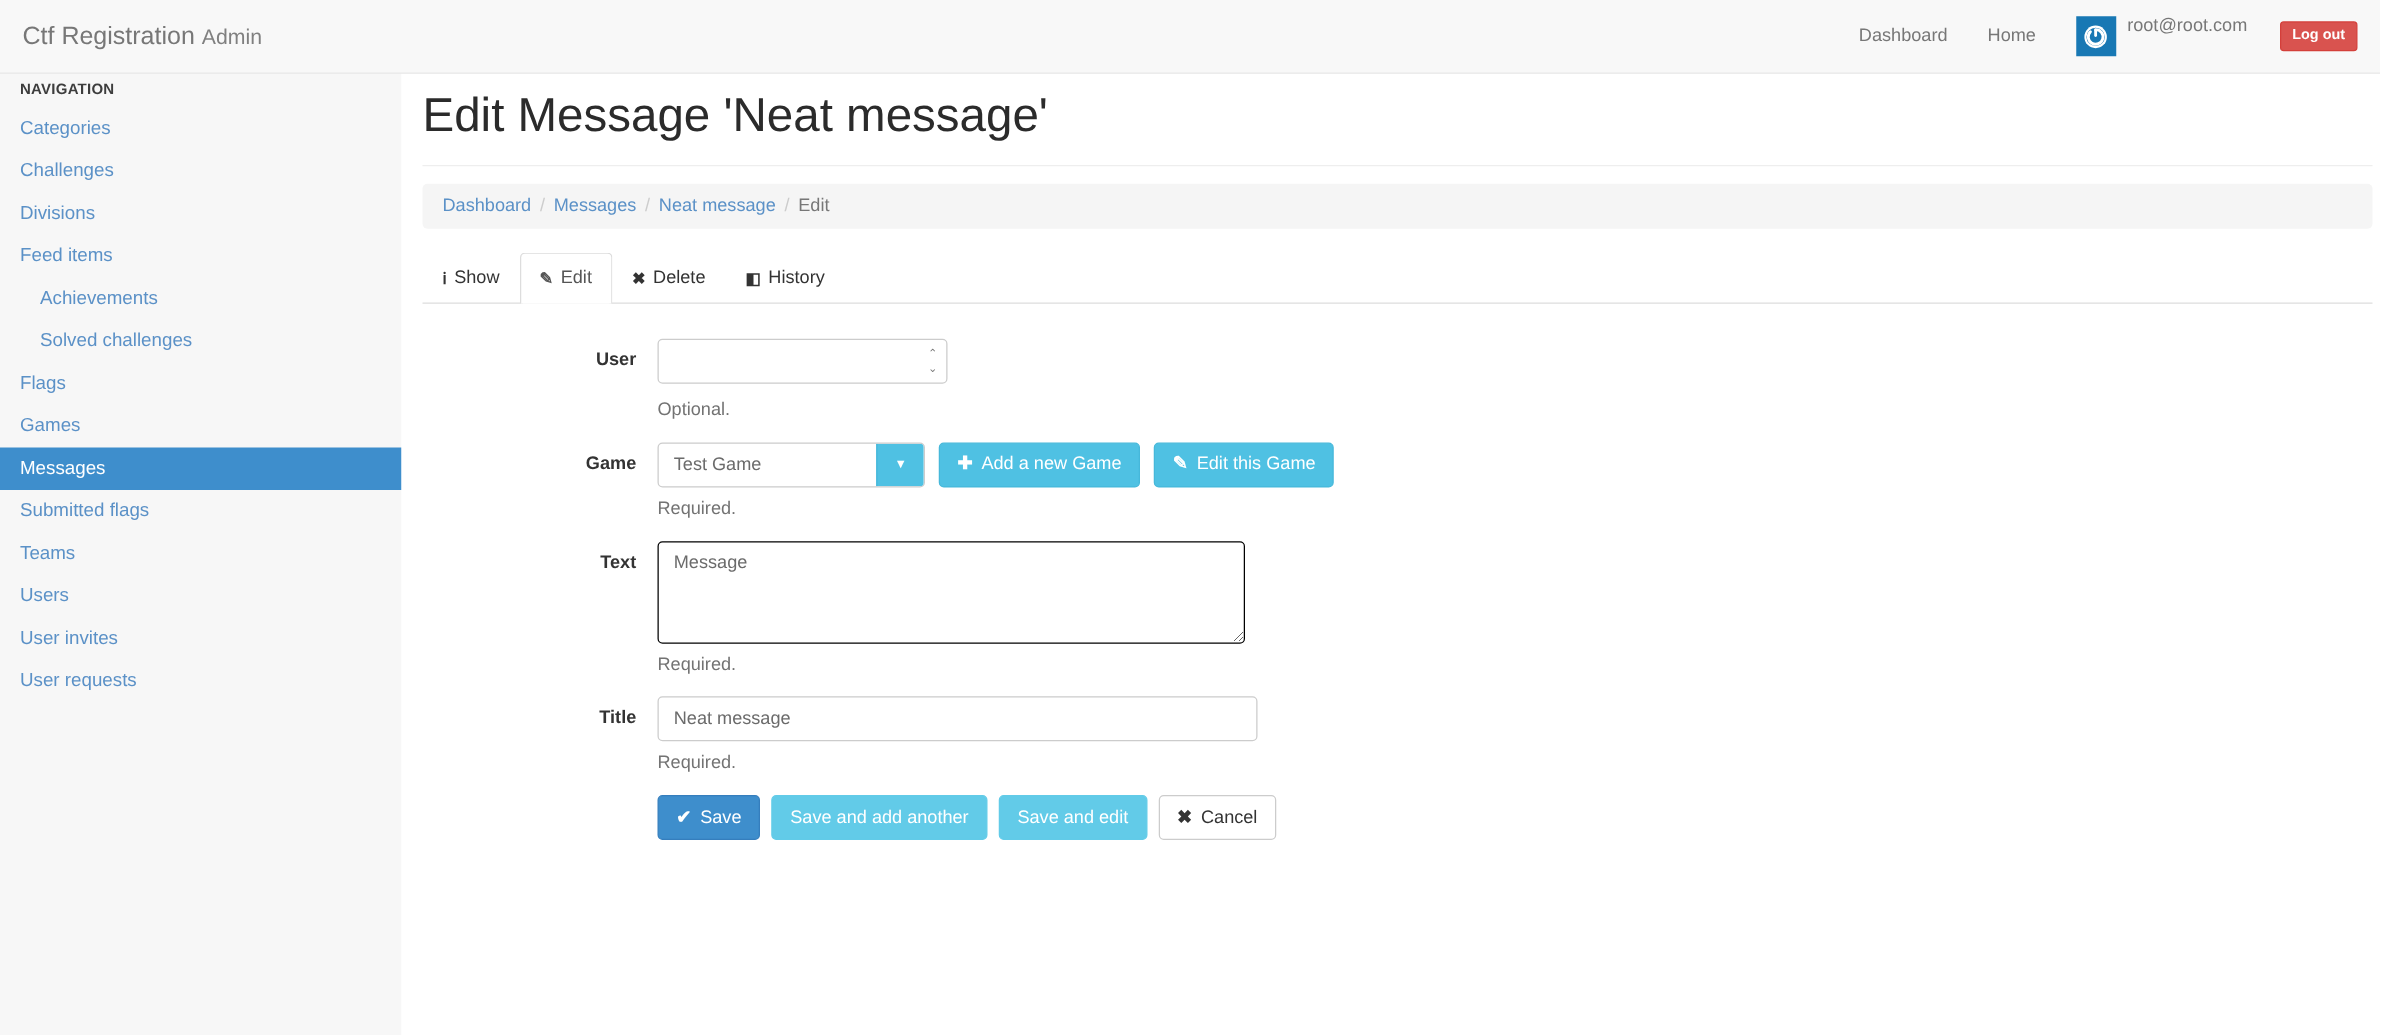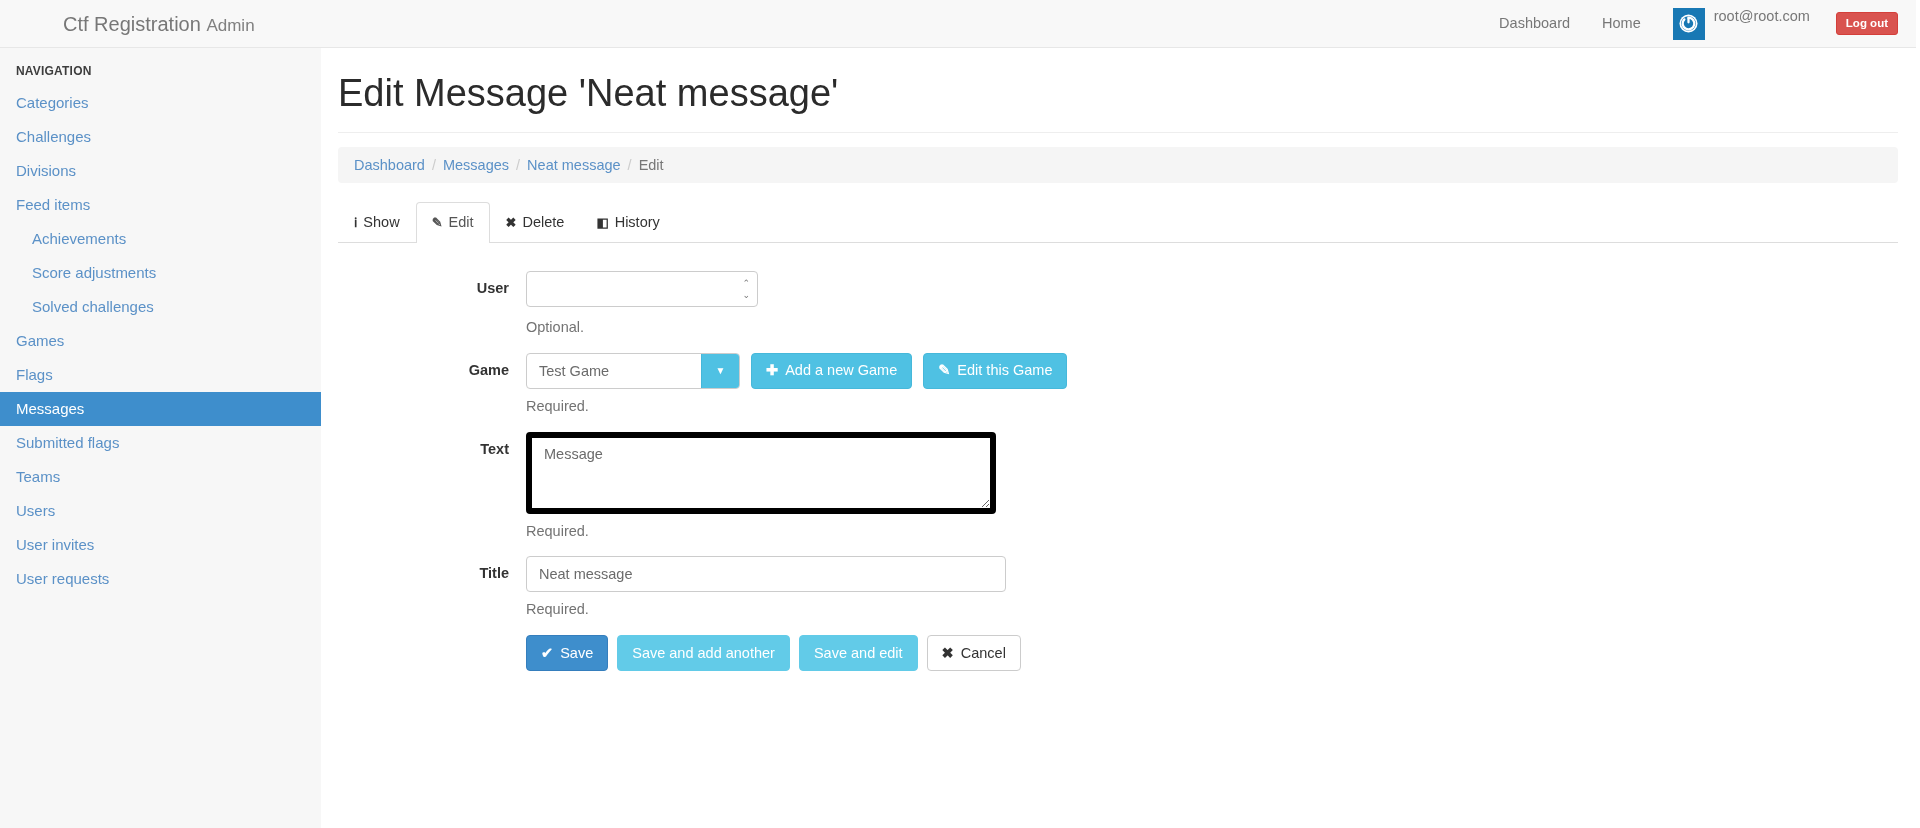--- a/index.html
+++ b/index.html
@@ -9,28 +9,27 @@
     width: 1920px; height: 828px;
     overflow: hidden;
     background: #ffffff;
     font-family: "Liberation Sans", sans-serif;
     -webkit-font-smoothing: antialiased;
   }
 
   
   .navbar {
     position: absolute;
-    top: 0; left: 0; right: 4px;
-    height: 48px;
+    top: 0; left: 0; right: 16px;
+    height: 59px;
     background: #f8f8f8;
     border-bottom: 1px solid #e7e7e7;
     display: flex;
     align-items: center;
     z-index: 20;
-    padding-left: 45px;
   }
   .brand {
     margin-left: 18px;
     color: #777777;
     font-size: 20px;
     line-height: 1;
     white-space: nowrap;
     text-decoration: none;
   }
   .brand .brand-sub {
@@ -313,21 +312,21 @@
     color: #ffffff;
   }
   .btn-default {
     background: #ffffff;
     border-color: #cccccc;
     color: #333333;
   }
   .textarea-ctrl {
     width: 470px;
     height: 82px;
-    border: 6px solid #000000;
+    border: 1px solid #000000;
     border-radius: 4px;
     background: #ffffff;
     color: #6b6b6b;
     font-size: 14.5px;
     font-family: "Liberation Sans", sans-serif;
     padding: 8px 12px;
     resize: vertical;
     outline: none;
     display: block;
   }
@@ -361,24 +360,23 @@
   </div>
 </div>
 
 <div class="sidebar">
   <div class="nav-header">NAVIGATION</div>
   <a class="side-item" href="#">Categories</a>
   <a class="side-item" href="#">Challenges</a>
   <a class="side-item" href="#">Divisions</a>
   <a class="side-item" href="#">Feed items</a>
   <a class="side-item sub" href="#">Achievements</a>
-  <a class="side-item sub" href="#">Score adjustments</a>
   <a class="side-item sub" href="#">Solved challenges</a>
+  <a class="side-item" href="#">Flags</a>
   <a class="side-item" href="#">Games</a>
-  <a class="side-item" href="#">Flags</a>
   <a class="side-item active" href="#">Messages</a>
   <a class="side-item" href="#">Submitted flags</a>
   <a class="side-item" href="#">Teams</a>
   <a class="side-item" href="#">Users</a>
   <a class="side-item" href="#">User invites</a>
   <a class="side-item" href="#">User requests</a>
 </div>
 
 <div class="content">
 

